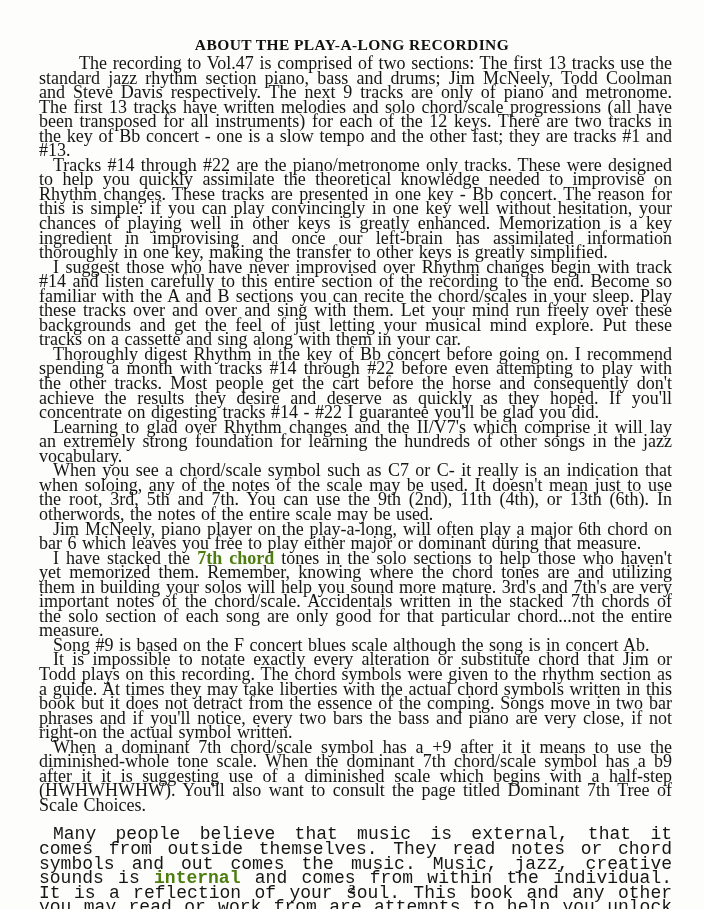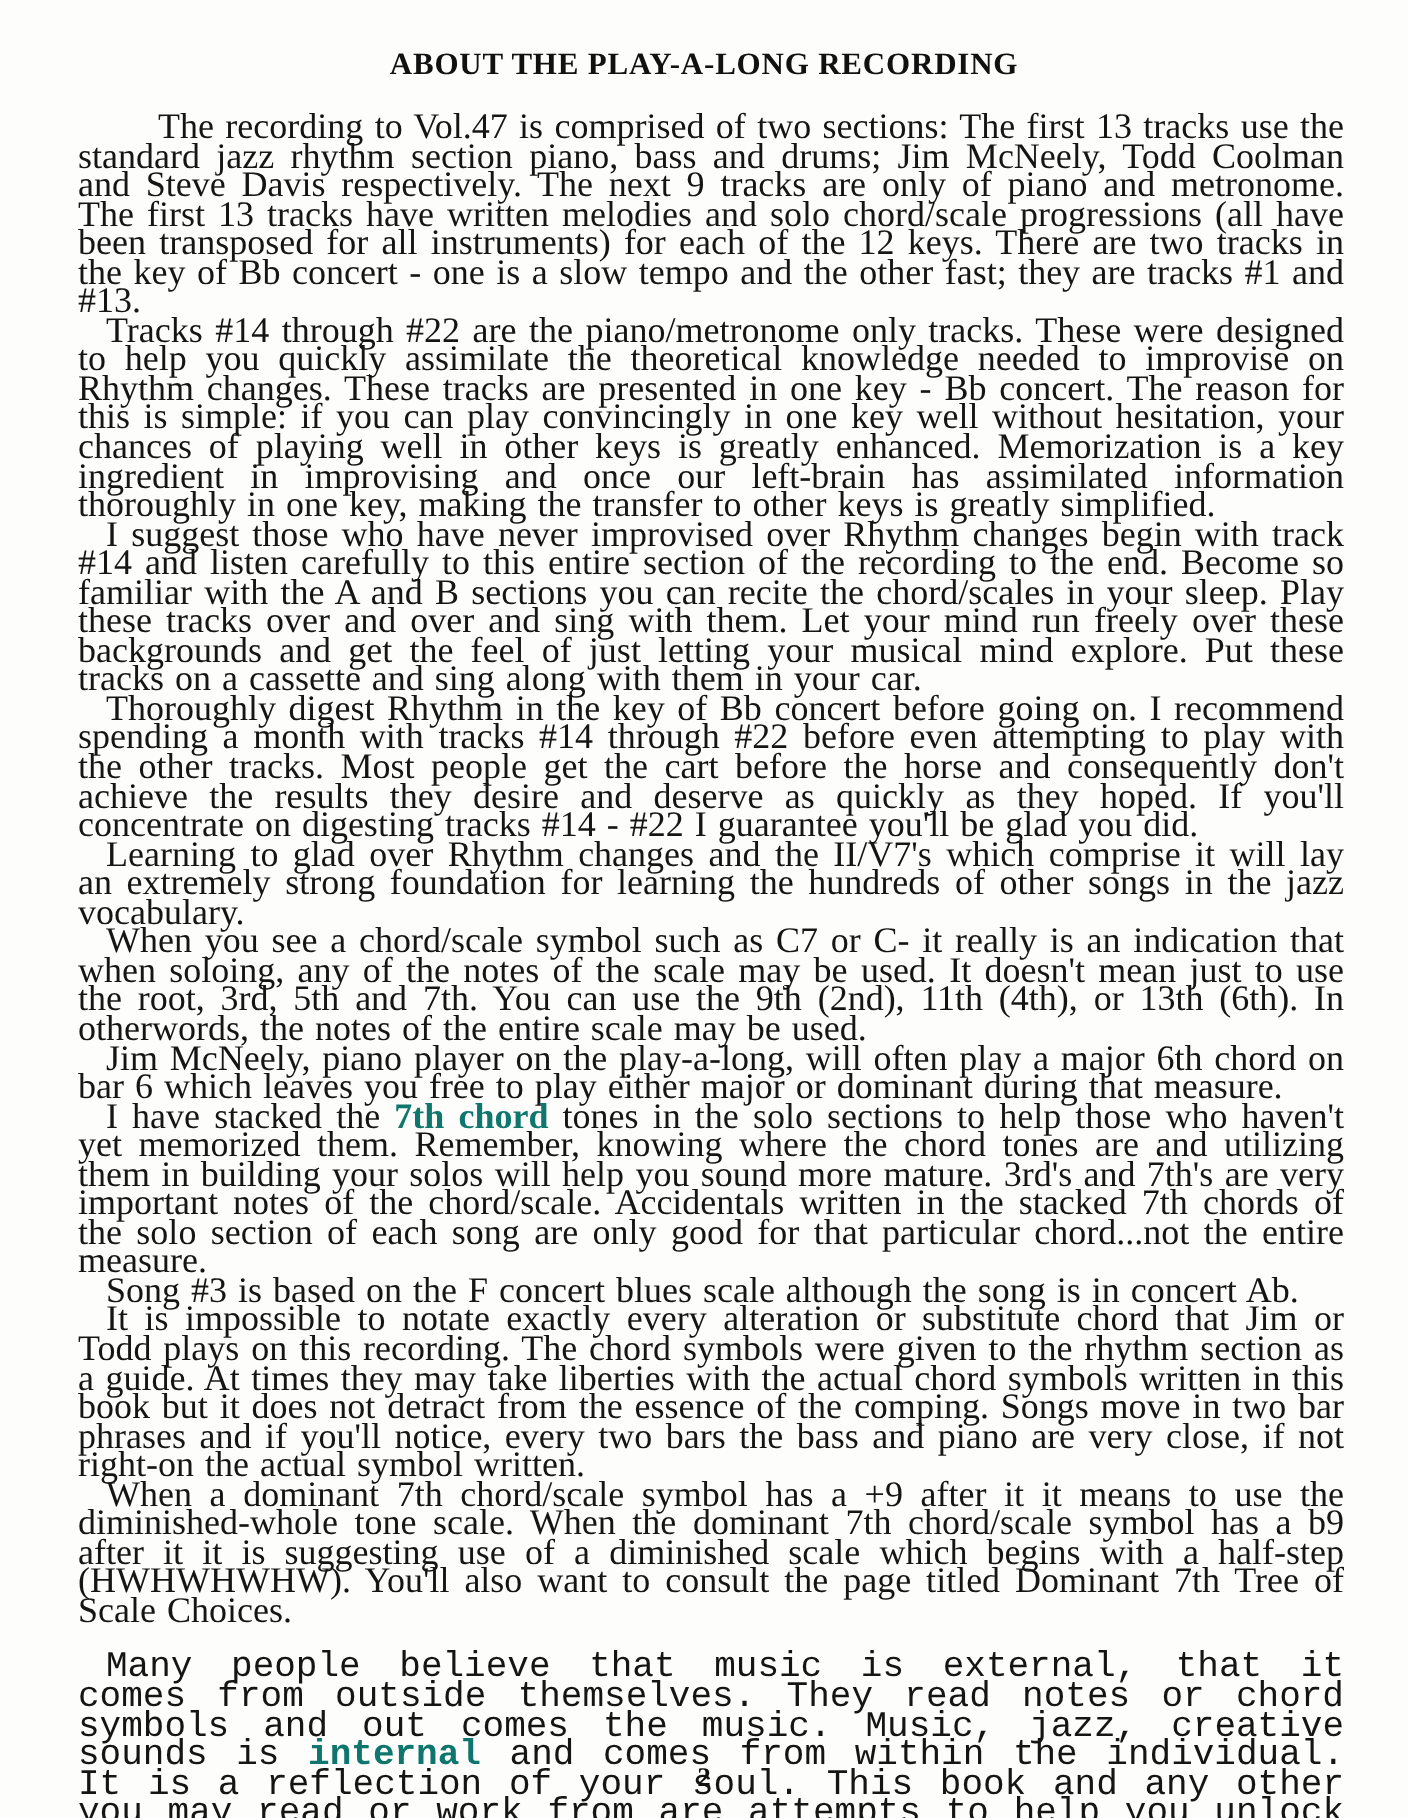--- a/index.html
+++ b/index.html
@@ -11,21 +11,21 @@
     position: relative;
     width: 704px;
     height: 909px;
     background: #fdfdfb;
     overflow: hidden;
     font-family: "Liberation Serif", "DejaVu Serif", serif;
     color: #151515;
   }
   .doc-title {
     position: absolute;
-    top: 24px;
+    top: 36px;
     left: 0;
     width: 100%;
     text-align: center;
     font-weight: bold;
     font-size: 15.5px;
     letter-spacing: 0.4px;
     color: #111;
   }
   .doc-body {
     position: absolute;
@@ -43,21 +43,21 @@
     text-indent: 14px;
   }
   .doc-body p.indent-large {
     text-indent: 40px;
   }
   .doc-body p.space-before {
     margin-top: 15px;
     font-family: Liberation Mono, monospace;
   }
   .doc-body b {
-    color: #0f766e;
+    color: #4d7c0f;
   }
   .page-number {
     position: absolute;
     bottom: 12px;
     left: 0;
     width: 100%;
     text-align: center;
     font-weight: bold;
     font-size: 13.5px;
     color: #111;
@@ -71,20 +71,20 @@
 
   <div class="doc-body">
       <p class="indent-large"><span>The recording to Vol.47 is comprised of two sections: The first 13 tracks use the standard jazz rhythm section piano, bass and drums; Jim McNeely, Todd Coolman and Steve Davis respectively. The next 9 tracks are only of piano and metronome. The first 13 tracks have written melodies and solo chord/scale progressions (all have been transposed for all instruments) for each of the 12 keys. There are two tracks in the key of Bb concert - one is a slow tempo and the other fast; they are tracks #1 and #13.</span></p>
       <p><span>Tracks #14 through #22 are the piano/metronome only tracks. These were designed to help you quickly assimilate the theoretical knowledge needed to improvise on Rhythm changes. These tracks are presented in one key - Bb concert. The reason for this is simple: if you can play convincingly in one key well without hesitation, your chances of playing well in other keys is greatly enhanced. Memorization is a key ingredient in improvising and once our left-brain has assimilated information thoroughly in one key, making the transfer to other keys is greatly simplified.</span></p>
       <p><span>I suggest those who have never improvised over Rhythm changes begin with track #14 and listen carefully to this entire section of the recording to the end. Become so familiar with the A and B sections you can recite the chord/scales in your sleep. Play these tracks over and over and sing with them. Let your mind run freely over these backgrounds and get the feel of just letting your musical mind explore. Put these tracks on a cassette and sing along with them in your car.</span></p>
       <p><span>Thoroughly digest Rhythm in the key of Bb concert before going on. I recommend spending a month with tracks #14 through #22 before even attempting to play with the other tracks. Most people get the cart before the horse and consequently don't achieve the results they desire and deserve as quickly as they hoped. If you'll concentrate on digesting tracks #14 - #22 I guarantee you'll be glad you did.</span></p>
       <p><span>Learning to glad over Rhythm changes and the II/V7's which comprise it will lay an extremely strong foundation for learning the hundreds of other songs in the jazz vocabulary.</span></p>
       <p><span>When you see a chord/scale symbol such as C7 or C- it really is an indication that when soloing, any of the notes of the scale may be used. It doesn't mean just to use the root, 3rd, 5th and 7th. You can use the 9th (2nd), 11th (4th), or 13th (6th). In otherwords, the notes of the entire scale may be used.</span></p>
       <p><span>Jim McNeely, piano player on the play-a-long, will often play a major 6th chord on bar 6 which leaves you free to play either major or dominant during that measure.</span></p>
       <p><span>I have stacked the </span><b>7th chord</b><span> tones in the solo sections to help those who haven't yet memorized them. Remember, knowing where the chord tones are and utilizing them in building your solos will help you sound more mature. 3rd's and 7th's are very important notes of the chord/scale. Accidentals written in the stacked 7th chords of the solo section of each song are only good for that particular chord...not the entire measure.</span></p>
-      <p><span>Song #3 is based on the F concert blues scale although the song is in concert Ab.</span></p>
+      <p><span>Song #9 is based on the F concert blues scale although the song is in concert Ab.</span></p>
       <p><span>It is impossible to notate exactly every alteration or substitute chord that Jim or Todd plays on this recording. The chord symbols were given to the rhythm section as a guide. At times they may take liberties with the actual chord symbols written in this book but it does not detract from the essence of the comping. Songs move in two bar phrases and if you'll notice, every two bars the bass and piano are very close, if not right-on the actual symbol written.</span></p>
       <p><span>When a dominant 7th chord/scale symbol has a +9 after it it means to use the diminished-whole tone scale. When the dominant 7th chord/scale symbol has a b9 after it it is suggesting use of a diminished scale which begins with a half-step (HWHWHWHW). You'll also want to consult the page titled Dominant 7th Tree of Scale Choices.</span></p>
       <p class="space-before"><span>Many people believe that music is external, that it comes from outside themselves. They read notes or chord symbols and out comes the music. Music, jazz, creative sounds is </span><b>internal</b><span> and comes from within the individual. It is a reflection of your soul. This book and any other you may read or work from are attempts to help you unlock the music that already resides within your mind. Don't be afraid of the opportunity to express yourself through improvisation. </span><b>It's the most natural way to make music.</b></p>
     </div>
 
   <div class="page-number">2</div>
 </div>
 
 </body></html>

